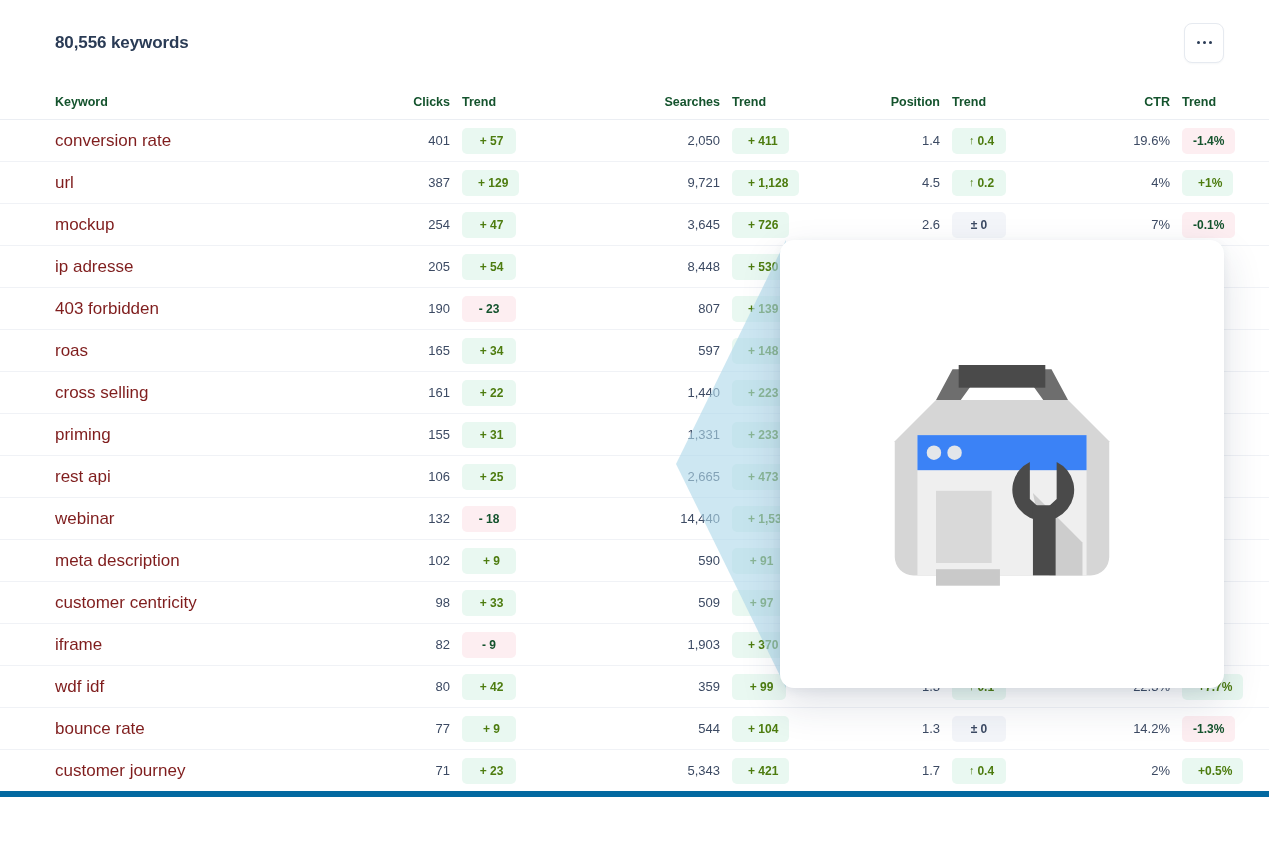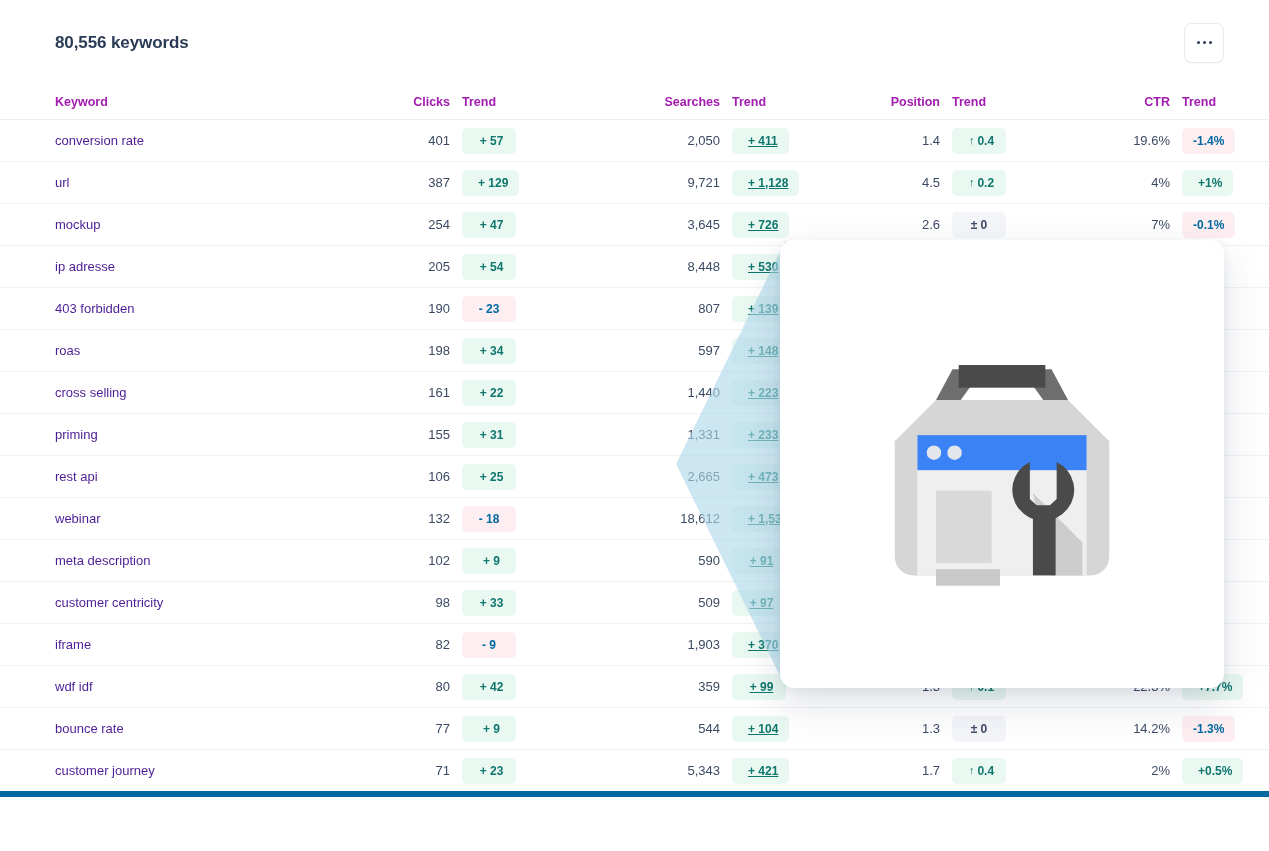--- a/index.html
+++ b/index.html
@@ -82,21 +82,21 @@
   }
   table.kw th, table.kw td {
     padding: 0;
     font-size: 13px;
     vertical-align: middle;
   }
   table.kw thead th {
     height: 34px;
     font-weight: 700;
     font-size: 12.5px;
-    color: #a21caf;
+    color: #14532d;
     border-bottom: 1px solid #ebeef3;
     white-space: nowrap;
   }
   table.kw tbody tr {
     height: 41px;
   }
   table.kw tbody td {
     border-bottom: 1px solid #f0f2f6;
     height: 41px;
   }
@@ -115,23 +115,23 @@
   col.c-ctr      { width: 80px;  }
   col.c-ttrend   { width: 99px;  }
 
   .pad-l { padding-left: 55px !important; }
   .pad-r { padding-right: 40px !important; }
 
   .ta-l { text-align: left; }
   .ta-r { text-align: right; }
 
   .kw-link {
-    color: #4c1d95;
+    color: #7f1d1d;
     text-decoration: none;
-    font-size: 13px;
+    font-size: 17px;
     cursor: pointer;
   }
   .num {
     color: #3c4a63;
     font-size: 13.5px;
     text-align: right;
     white-space: nowrap;
   }
   .trend-cell {
     padding-left: 12px !important;
@@ -145,40 +145,40 @@
     height: 26px;
     padding: 0 11px;
     border-radius: 5px;
     font-size: 12px;
     font-weight: 700;
     white-space: nowrap;
     box-sizing: border-box;
   }
   .badge.up {
     background: #e9f8f1;
-    color: #0f766e;
+    color: #4d7c0f;
     padding-left: 16px;
   }
   .badge.down {
     background: #fdeef1;
-    color: #0369a1;
+    color: #14532d;
   }
   .badge.flat {
     background: #f3f5f9;
     color: #3c4a63;
   }
   .badge .arrow {
     font-size: 11px;
     margin-right: 3px;
     line-height: 1;
   }
 
   
   .badge.w-clicks { min-width: 54px; }
-  .badge.w-search { min-width: 54px; text-decoration: underline; }
+  .badge.w-search { min-width: 54px; }
   .badge.w-pos    { min-width: 54px; }
   .badge.w-ctr    { min-width: 48px; }
 
   
   .wedge {
     position: absolute;
     left: 676px;
     top: 240px;
     width: 110px;
     height: 448px;
@@ -333,21 +333,21 @@
             <td class="trend-cell"><span class="badge up w-search">
                 <span>+ 139</span>
               </span></td>
             <td class="num"></td>
             <td class="trend-cell"><span></span></td>
             <td class="num"></td>
             <td class="trend-cell pad-r"><span></span></td>
           </tr>
           <tr>
             <td class="ta-l pad-l"><a class="kw-link">roas</a></td>
-            <td class="num">198</td>
+            <td class="num">165</td>
             <td class="trend-cell"><span class="badge up w-clicks">
                 <span>+ 34</span>
               </span></td>
             <td class="num">597</td>
             <td class="trend-cell"><span class="badge up w-search">
                 <span>+ 148</span>
               </span></td>
             <td class="num"></td>
             <td class="trend-cell"><span></span></td>
             <td class="num"></td>
@@ -397,21 +397,21 @@
             <td class="trend-cell"><span></span></td>
             <td class="num"></td>
             <td class="trend-cell pad-r"><span></span></td>
           </tr>
           <tr>
             <td class="ta-l pad-l"><a class="kw-link">webinar</a></td>
             <td class="num">132</td>
             <td class="trend-cell"><span class="badge down w-clicks">
                 <span>- 18</span>
               </span></td>
-            <td class="num">18,612</td>
+            <td class="num">14,440</td>
             <td class="trend-cell"><span class="badge up w-search">
                 <span>+ 1,532</span>
               </span></td>
             <td class="num"></td>
             <td class="trend-cell"><span></span></td>
             <td class="num"></td>
             <td class="trend-cell pad-r"><span></span></td>
           </tr>
           <tr>
             <td class="ta-l pad-l"><a class="kw-link">meta description</a></td>

